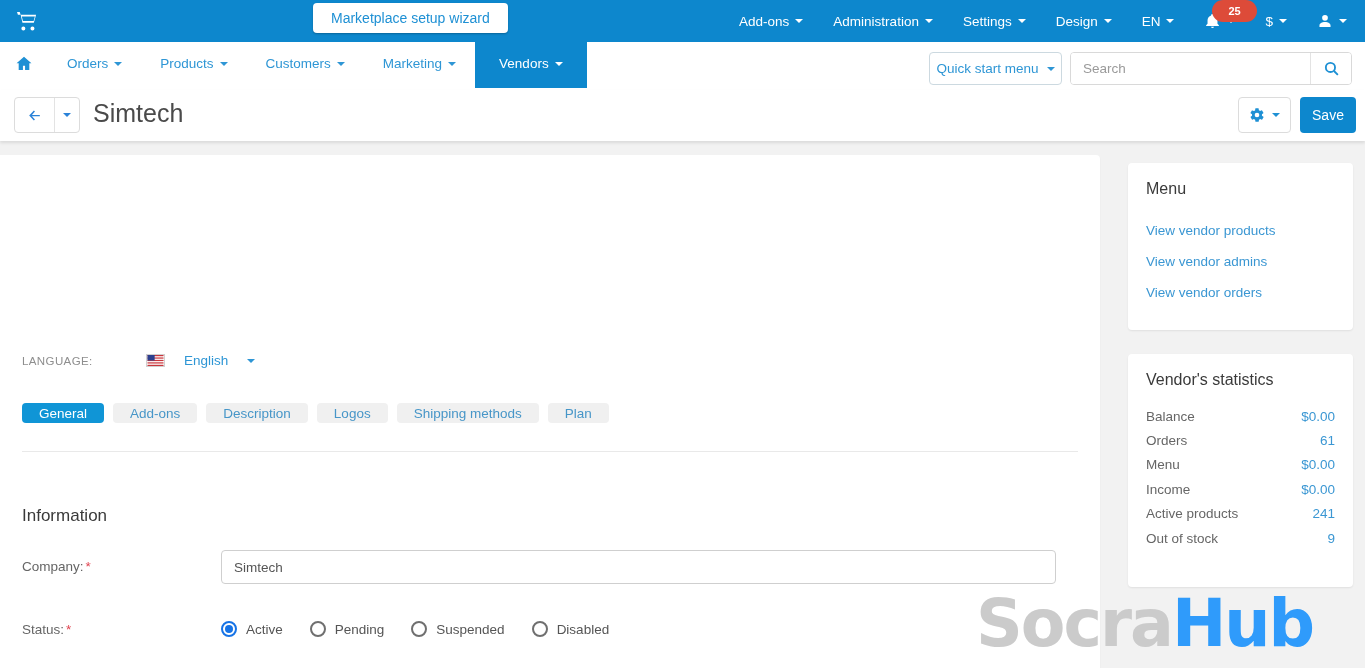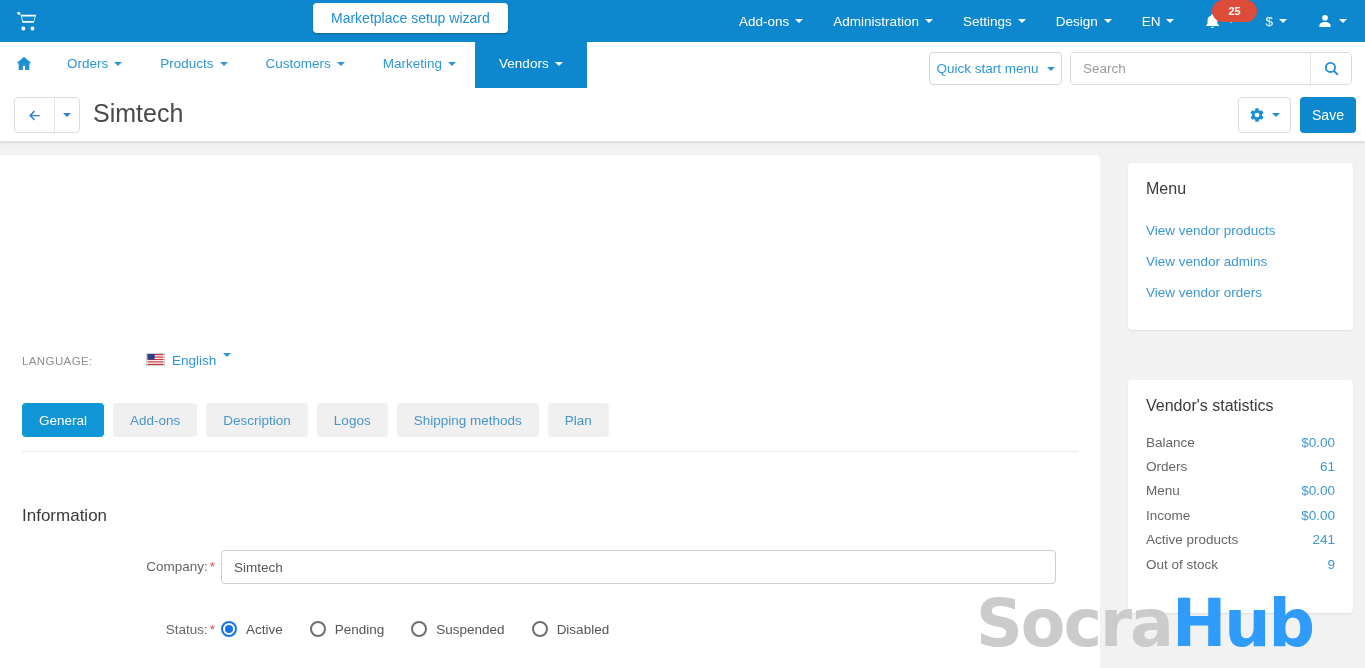--- a/index.html
+++ b/index.html
@@ -67,51 +67,51 @@
     display:flex; align-items:center; justify-content:center; cursor:pointer; font-family:inherit;
   }
 
   
   .main-card {
     position:absolute; left:0; top:155px; width:1100px; height:513px;
     background:#fff; border-radius:0 4px 0 0; box-shadow:0 1px 2px rgba(0,0,0,.06);
   }
   .lang-row { position:absolute; left:22px; top:200px; display:flex; align-items:center; }
   .lang-label { color:#8e8e8e; font-size:11.5px; letter-spacing:.4px; }
-  .lang-value { position:absolute; left:124px; top:-2px; display:flex; align-items:flex-start; gap:7px; color:#2e96d5; font-size:13.5px; cursor:pointer; white-space:nowrap; }
+  .lang-value { position:absolute; left:124px; top:-2px; display:flex; align-items:center; gap:19px; color:#2e96d5; font-size:13.5px; cursor:pointer; white-space:nowrap; }
   .flag { width:19px; height:13px; display:inline-block; border:1px solid #d0d0d0; }
   .tabs { position:absolute; left:22px; top:248px; display:flex; gap:9px; }
   .tab {
-    height:34px; padding:0 17px; border-radius:4px; background:#f0f0f0; color:#4796c8;
+    height:20px; padding:0 17px; border-radius:4px; background:#f0f0f0; color:#4796c8;
     display:flex; align-items:center; font-size:13.5px; cursor:pointer; white-space:nowrap;
   }
   .tab.active { background:#1095d6; color:#fff; }
   .tab-divider { position:absolute; left:22px; top:296px; width:1056px; border-top:1px solid #e9e9e9; }
   .section-title { position:absolute; left:22px; top:351px; font-size:17px; color:#3a3a3a; }
 
-  .form-label { position:absolute; width:193px; text-align:right; color:#666; font-size:13.5px; }
+  .form-label { position:absolute; width:193px; color:#666; font-size:13.5px; }
   .req { color:#e0434f; margin-left:2px; }
   .text-input {
     position:absolute; height:34px; border:1px solid #cfcfcf; border-radius:4px;
     padding:0 12px; font-size:13.5px; color:#555; font-family:inherit; outline:none; background:#fff;
   }
   .radio-row { position:absolute; left:221px; top:466px; display:flex; align-items:center; gap:27px; }
   .radio-opt { display:flex; align-items:center; gap:9px; cursor:pointer; }
   .radio { width:16px; height:16px; border:2px solid #6f6f6f; border-radius:50%; position:relative; background:#fff; }
   .radio.checked { border-color:#1673e6; }
   .radio.checked::after { content:""; position:absolute; inset:2px; border-radius:50%; background:#1673e6; }
   .radio-label { color:#555; font-size:13.5px; }
 
   
   .side-card {
     position:absolute; left:1128px; width:225px; background:#fff; border-radius:4px;
     box-shadow:0 1px 2px rgba(0,0,0,.08);
   }
   .side-card.menu-card { top:163px; height:167px; }
-  .side-card.stats-card { top:380px; height:233px; }
+  .side-card.stats-card { top:354px; height:233px; }
   .side-title { position:absolute; left:18px; top:17px; font-size:16px; color:#3a3a3a; }
   .menu-links { position:absolute; left:18px; top:52px; display:flex; flex-direction:column; }
   .menu-link { color:#3b97d3; font-size:13.5px; line-height:31px; cursor:pointer; white-space:nowrap; }
   .stats-list { position:absolute; left:18px; right:18px; top:50px; }
   .stat-row { display:flex; justify-content:space-between; align-items:center; height:24.4px; }
   .stat-label { color:#666; font-size:13.5px; }
   .stat-value { color:#3b97d3; font-size:13.5px; }
 
   
   .watermark {

